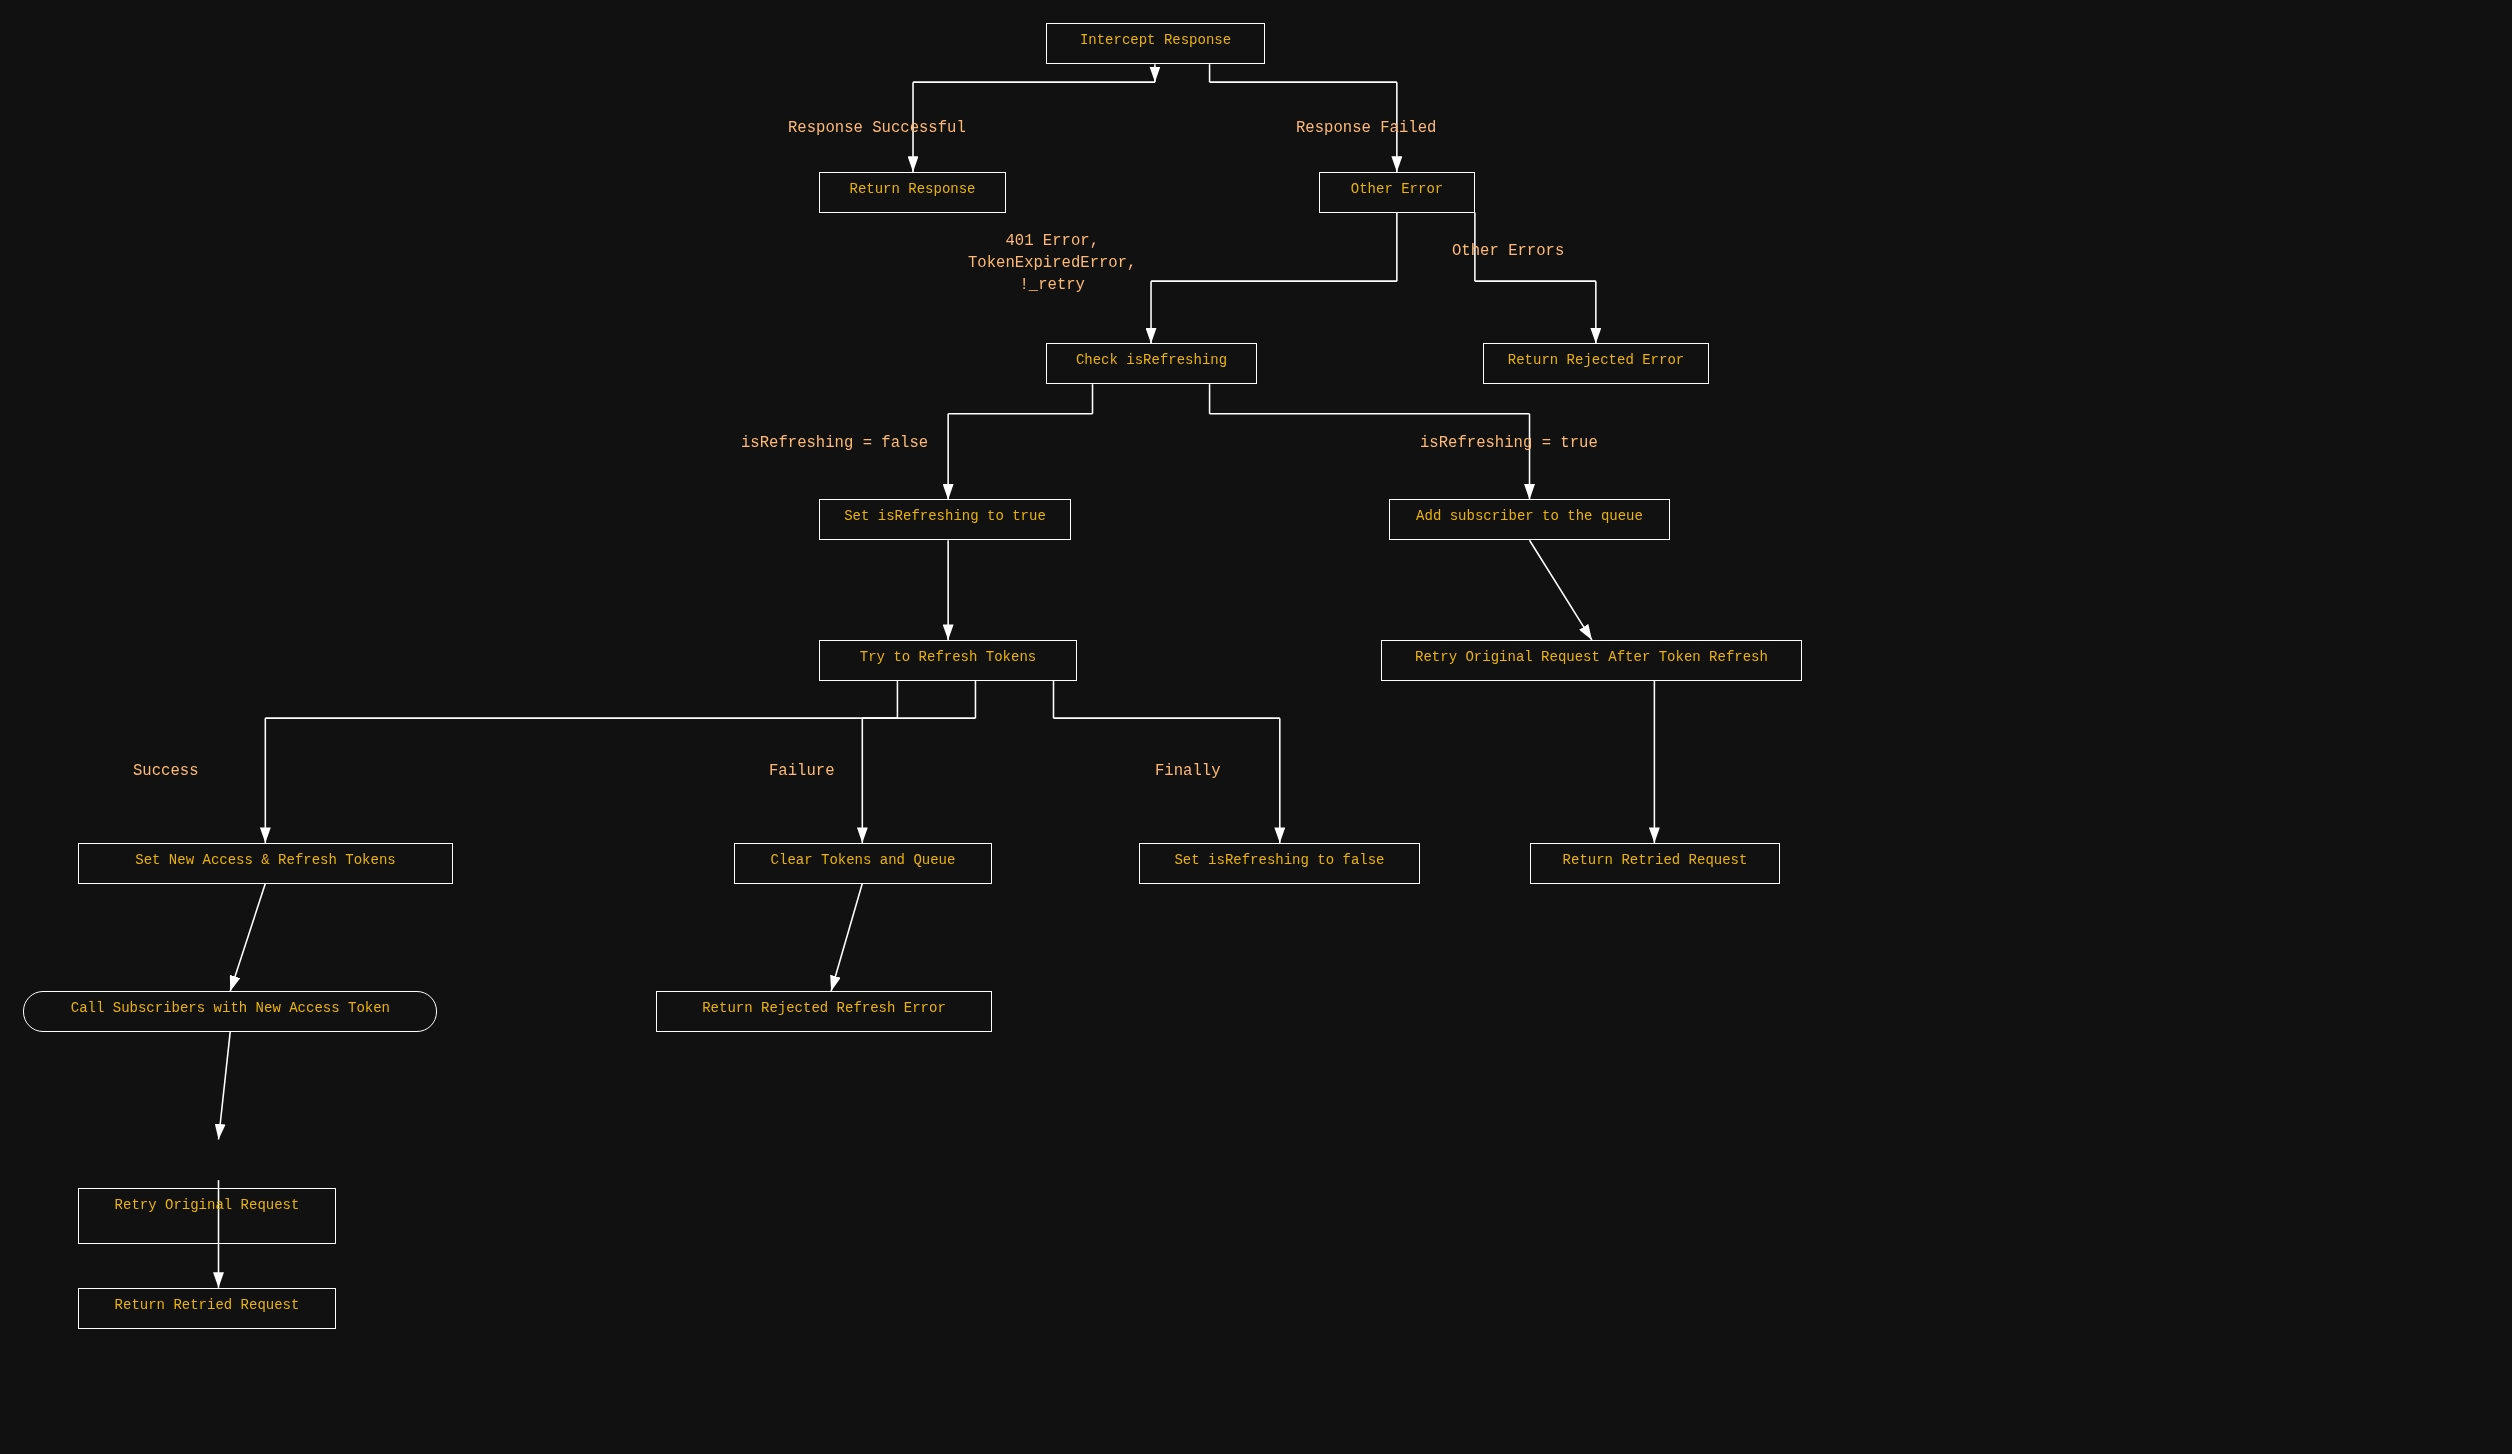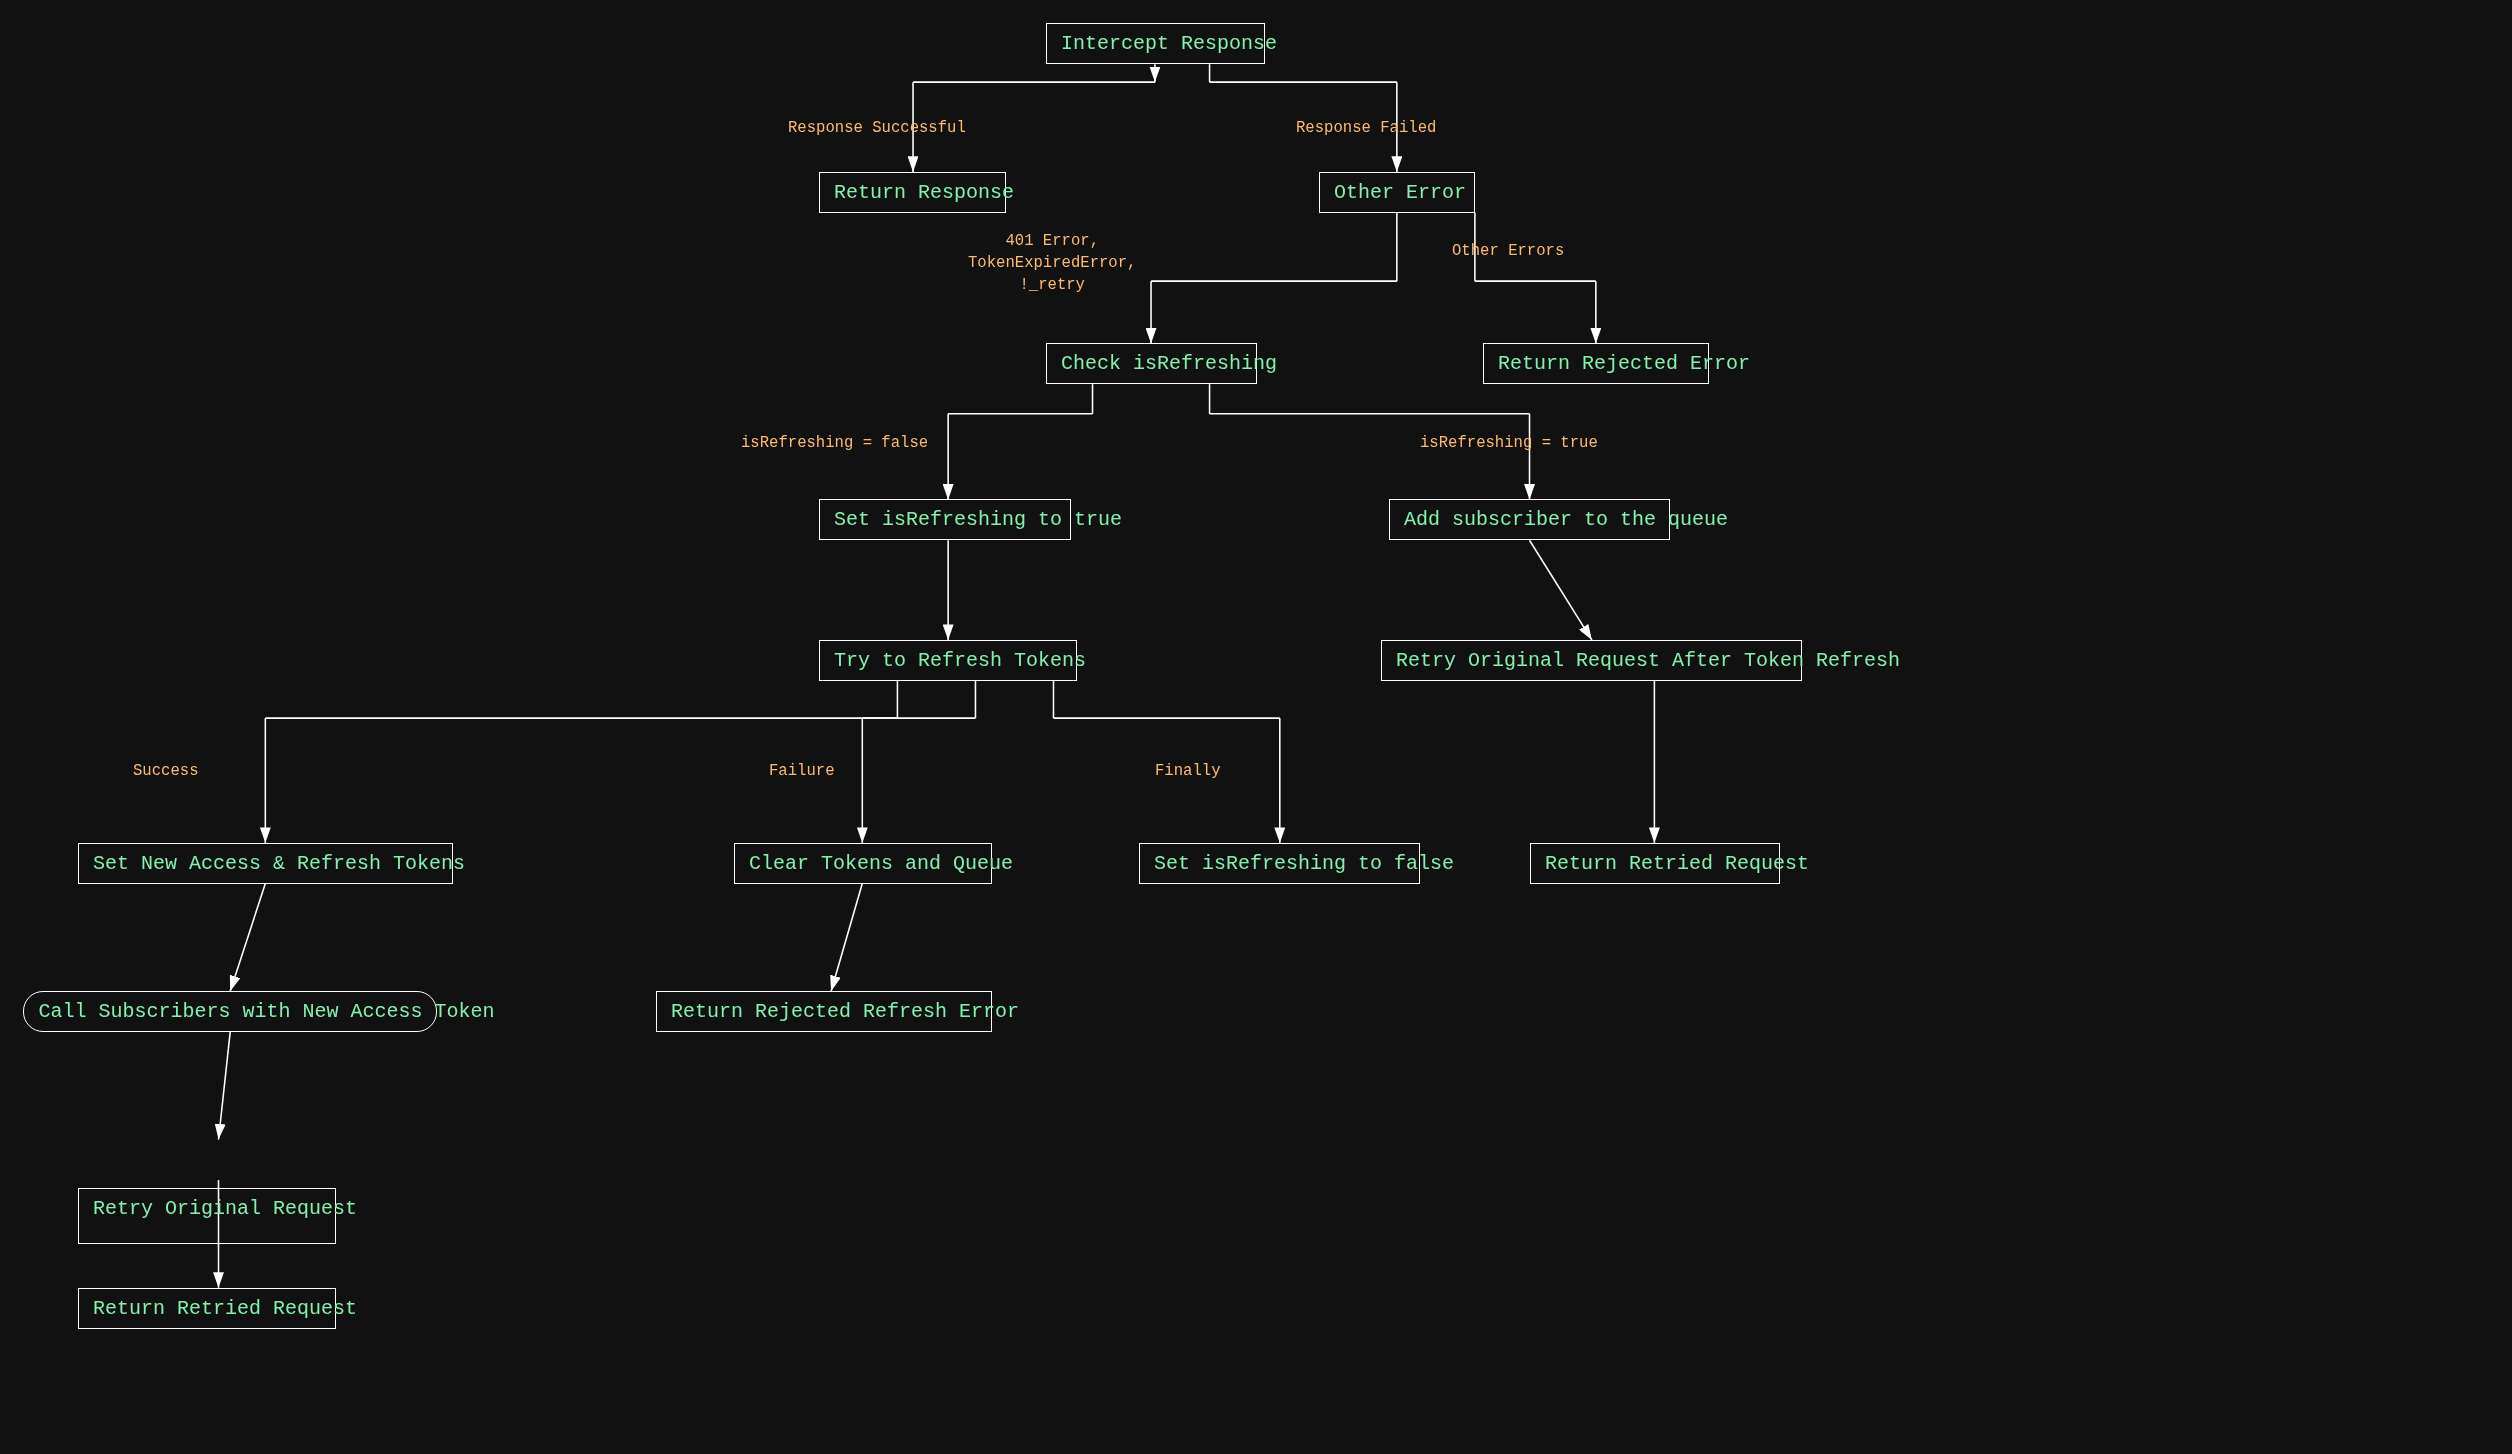--- a/index.html
+++ b/index.html
@@ -16,23 +16,23 @@
       position: relative;
       width: 2512px;
       height: 1455px;
       background: #111;
     }
 
     .node {
       position: absolute;
       border: 1.6px solid #fff;
       background: transparent;
-      color: #86efac;
+      color: #eab308;
       font-family: 'Courier New', Courier, monospace;
-      font-size: 20px;
+      font-size: 14px;
       padding: 7.8px 14px;
       text-align: center;
       white-space: nowrap;
     }
 
     .label {
       position: absolute;
       color: #fdba74;
       font-family: 'Courier New', Courier, monospace;
       font-size: 15.6px;
@@ -131,21 +131,21 @@
   <div class="node" style="left:1319px; top:172px; width:156px; height:41px;">Other Error</div>
 
   <div class="node" style="left:1046px; top:343px; width:211px; height:41px;">Check isRefreshing</div>
 
   <div class="node" style="left:1483px; top:343px; width:226px; height:41px;">Return Rejected Error</div>
 
   <div class="node" style="left:819px; top:499px; width:252px; height:41px;">Set isRefreshing to true</div>
 
   <div class="node" style="left:1389px; top:499px; width:281px; height:41px;">Add subscriber to the queue</div>
 
-  <div class="node" style="left:819px; top:640px; width:258px; height:41px;text-align:right;">Try to Refresh Tokens</div>
+  <div class="node" style="left:819px; top:640px; width:258px; height:41px;">Try to Refresh Tokens</div>
 
   <div class="node" style="left:78px; top:843px; width:375px; height:41px;">Set New Access &amp; Refresh Tokens</div>
 
   <div class="node" style="left:1381px; top:640px; width:421px; height:41px;">Retry Original Request After Token Refresh</div>
 
   <div class="node" style="left:734px; top:843px; width:258px; height:41px;">Clear Tokens and Queue</div>
 
   <div class="node" style="left:1139px; top:843px; width:281px; height:41px;">Set isRefreshing to false</div>
 
   <div class="node" style="left:1530px; top:843px; width:250px; height:41px;">Return Retried Request</div>

